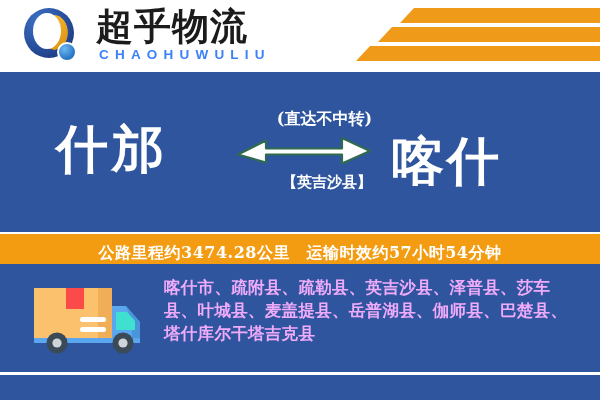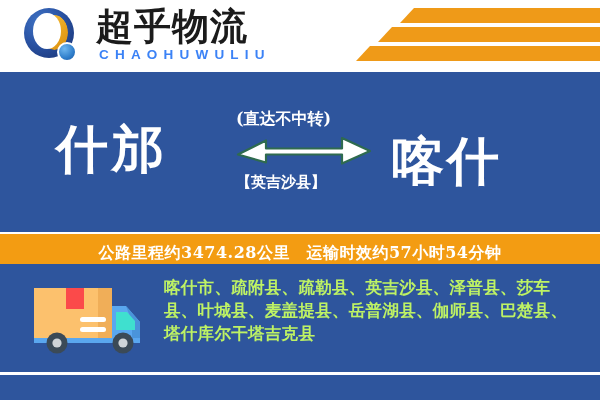--- a/index.html
+++ b/index.html
@@ -128,21 +128,21 @@
     letter-spacing: 3px;
     white-space: nowrap;
   }
   .city-origin { left: 56px; }
   .city-dest   { left: 392px; margin-top: 12px; }
 
   .route-center {
     position: absolute;
     left: 236px; top: 36px;
     width: 136px;
-    text-align: left;
+    text-align: right;
   }
   .route-note-top {
     font-family: "DejaVu Serif", "Liberation Serif", serif;
     font-size: 16px;
     font-weight: bold;
     color: #ffffff;
     line-height: 22px;
     white-space: nowrap;
   }
   .arrow-wrap {
@@ -196,21 +196,21 @@
   }
 
   .coverage-list {
     position: absolute;
     left: 164px; top: 12px;
     width: 418px;
     font-family: "DejaVu Serif", "Liberation Serif", serif;
     font-size: 16.5px;
     font-weight: bold;
     line-height: 23px;
-    color: #bef264;
+    color: #f0abfc;
     letter-spacing: 0.3px;
     word-break: break-all;
   }
 
   .bottom-divider {
     position: absolute;
     left: 0; top: 372px;
     width: 600px; height: 3px;
     background: #ffffff;
   }

